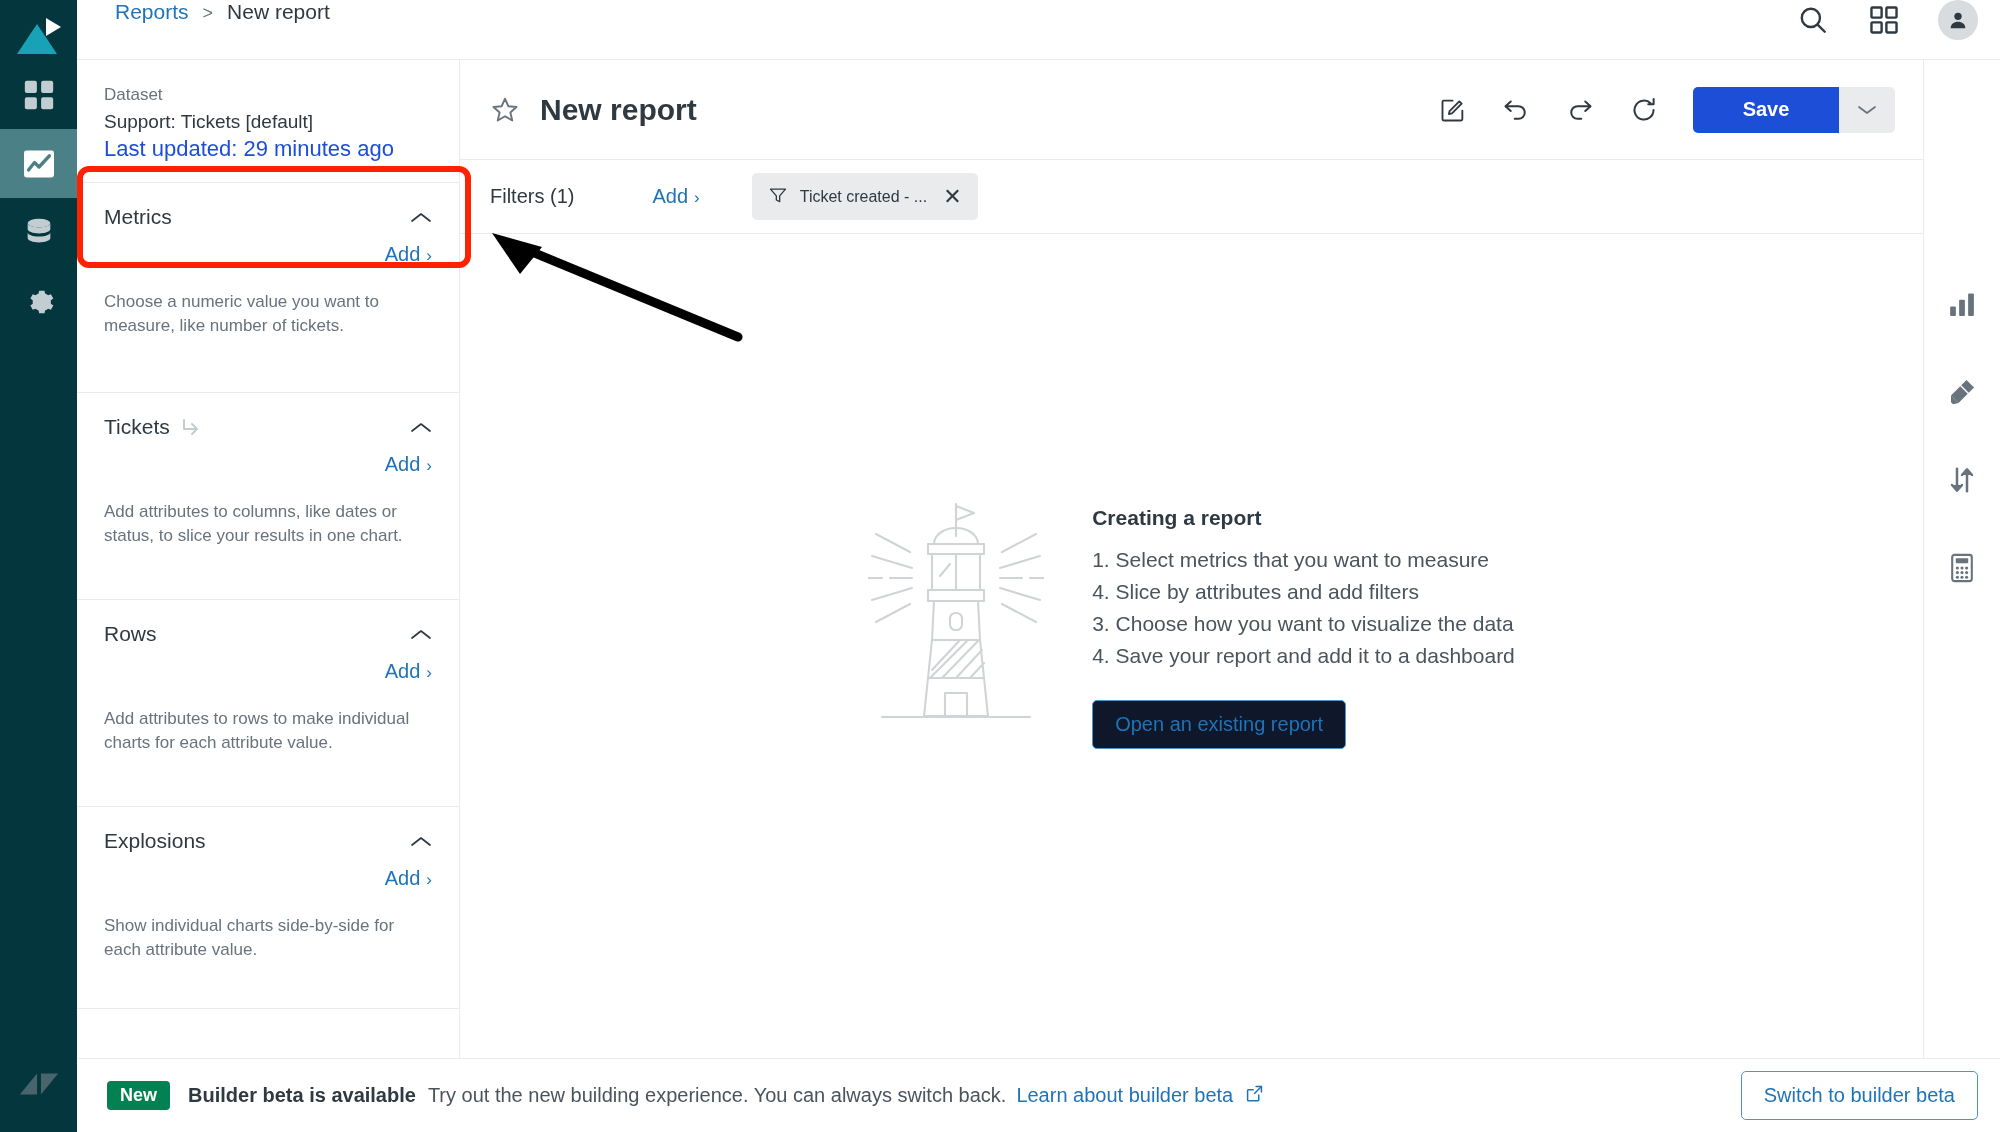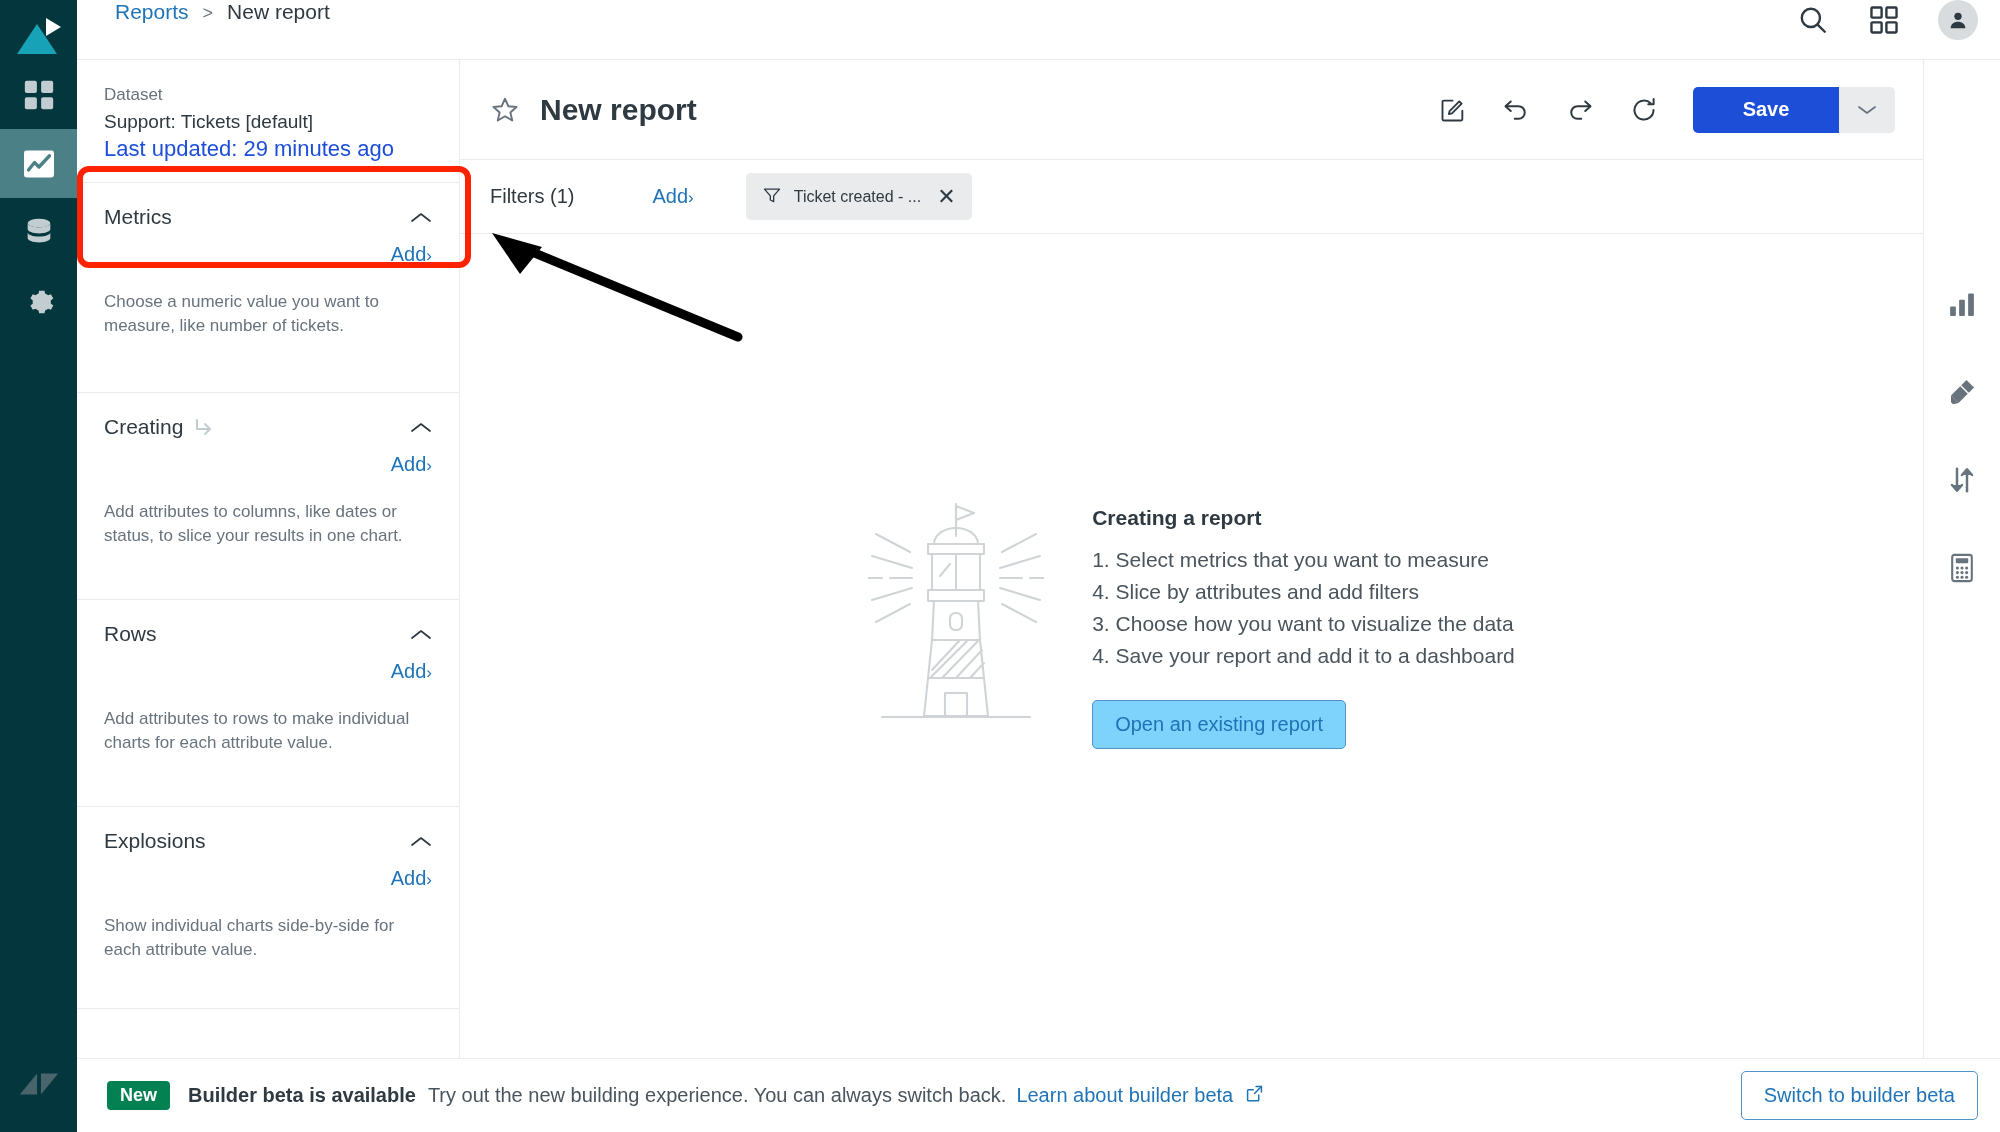--- a/index.html
+++ b/index.html
@@ -74,21 +74,21 @@
   .section.columns { height: 207px; }
   .section.rows { height: 207px; }
   .section.explosions { height: 202px; }
   .section-head { display: flex; align-items: center; }
   .section-title { font-size: 21px; color: #2f3941; }
   .section-title-icon { margin-left: 10px; display: inline-flex; }
   .chev { margin-left: auto; display: inline-flex; cursor: pointer; }
   .add-row { display: flex; justify-content: flex-end; margin-top: 14px; }
   .add-link {
     color: #1f73b7; font-size: 20px; text-decoration: none;
-    display: inline-flex; align-items: baseline; gap: 0; cursor: pointer;
+    display: inline-flex; align-items: baseline; gap: 6px; cursor: pointer;
   }
   .add-chevron { font-size: 17px; }
   .section-hint {
     margin-top: 24px; font-size: 17px; line-height: 24px; color: #68737d;
     max-width: 320px;
   }
   .panel-tail { flex: 1 1 auto; }
 
   
   .canvas { flex: 1 1 auto; display: flex; flex-direction: column; min-width: 0; background:#fff; }
@@ -132,21 +132,21 @@
   .chip-x { font-size: 22px; color: #2f3941; margin-left: 4px; cursor: pointer; }
 
   .empty-area { flex: 1 1 auto; position: relative; display: flex; align-items: center; justify-content: center; }
   .empty-inner { display: flex; align-items: flex-start; gap: 48px; transform: translateY(-22px); }
   .lighthouse { width: 176px; height: 226px; }
   .empty-text { padding-top: 6px; }
   .empty-title { font-size: 21px; color: #2f3941; font-weight: 700; margin-bottom: 14px; }
   .empty-step { font-size: 21px; color: #49545c; line-height: 32px; }
   .open-report-btn {
     margin-top: 28px;
-    border: 1px solid #5293c7; background: #7dd3fc; color: #1f73b7;
+    border: 1px solid #5293c7; background: #0f172a; color: #1f73b7;
     border-radius: 5px; height: 49px; padding: 0 22px;
     font-size: 20px; font-family: inherit; cursor: pointer;
   }
 
   
   .right-rail {
     width: 77px; flex: 0 0 77px;
     border-left: 1px solid #e9ebed;
     display: flex; flex-direction: column; align-items: center;
     padding-top: 218px; gap: 36px;
@@ -301,21 +301,21 @@
             <a class="add-link">
               <span>Add</span>
               <span class="add-chevron">›</span>
             </a>
           </div>
           <p class="section-hint">Choose a numeric value you want to measure, like number of tickets.</p>
         </section>
 
         <section class="section columns">
           <div class="section-head">
-            <span class="section-title">Creating</span>
+            <span class="section-title">Tickets</span>
             <span class="section-title-icon">
               <svg width="22" height="20" viewBox="0 0 22 20" fill="none" stroke="#c2cdd2" stroke-width="2">
                 <path d="M4 3v9h12" stroke-linecap="round" stroke-linejoin="round"></path>
                 <polyline points="12,7 17,12 12,17" stroke-linecap="round" stroke-linejoin="round"></polyline>
               </svg>
             </span>
             <span class="chev">
               <svg width="22" height="13" viewBox="0 0 22 13" fill="none" stroke="#2f3941" stroke-width="1.7">
                 <polyline points="2,10 11,3 20,10" stroke-linecap="round" stroke-linejoin="round"></polyline>
               </svg>

